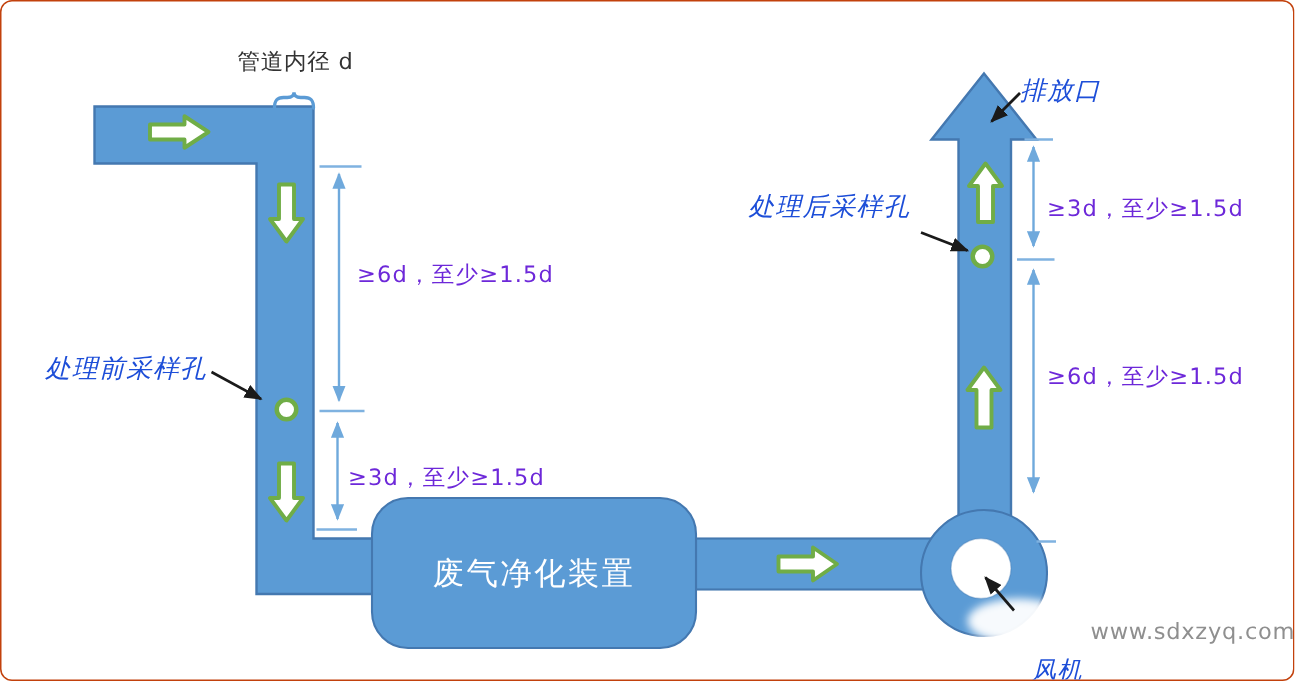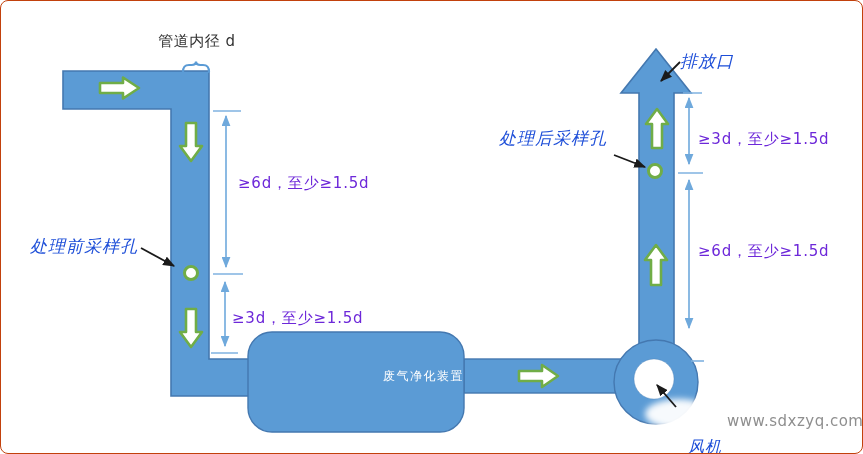--- a/index.html
+++ b/index.html
@@ -17,22 +17,22 @@
   .lbl{
     position:absolute;
     white-space:nowrap;
     color:#333333;
     font-size:15px;
     line-height:1.15;
   }
   .lbl.cjk{font-size:17px;letter-spacing:1px;color:#1d4ed8;font-style:italic;}
   .lbl.dim{font-size:15px;letter-spacing:0.8px;color:#6d28d9;}
   .lbl.device{
-    width:216px;text-align:right;color:#ffffff;
-    font-size:12px;letter-spacing:1.5px;
+    width:216px;text-align:center;color:#ffffff;
+    font-size:21px;letter-spacing:1.5px;
   }
   .lbl.small-title{width:88px;text-align:center;font-size:15px;letter-spacing:0.5px;}
   .lbl.watermark{font-size:15px;color:#8f8f8f;letter-spacing:0.5px;}
 </style>
 </head>
 <body>
 
 <div class="canvas">
 
   <svg width="863" height="454" viewBox="0 0 863 454">

